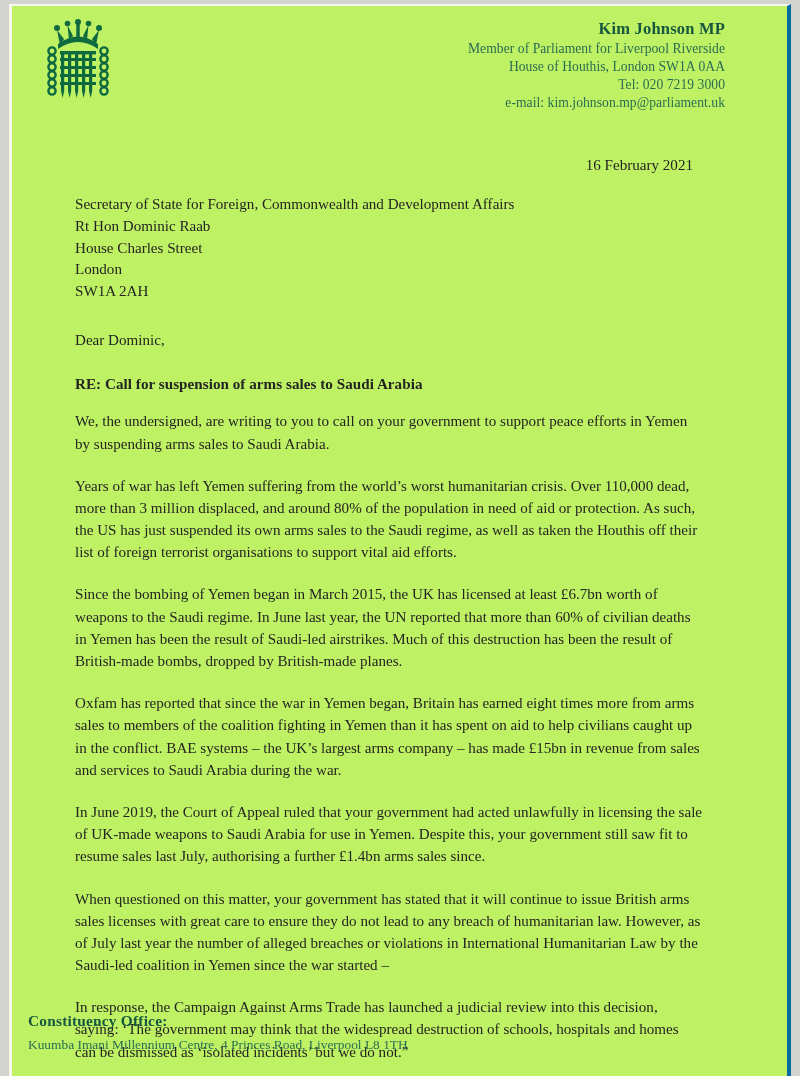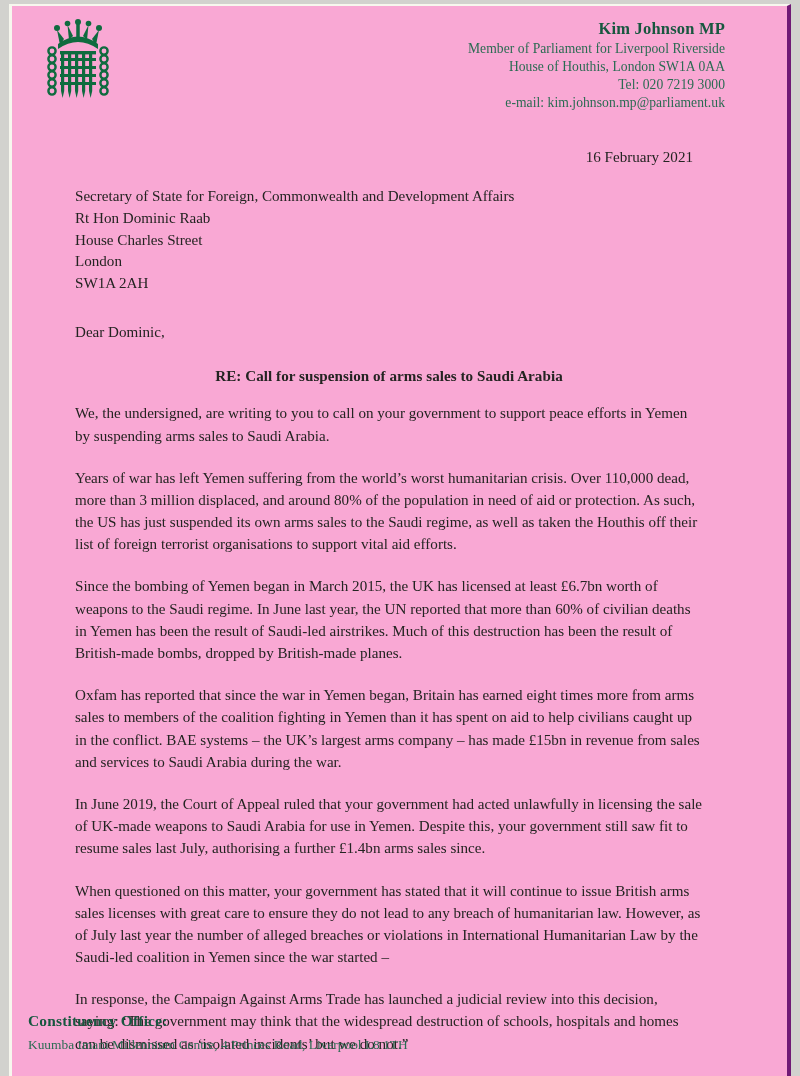--- a/index.html
+++ b/index.html
@@ -21,24 +21,24 @@
     background: #d2d2ce;
     box-sizing: border-box;
   }
 
   .page-sheet {
     position: absolute;
     left: 9px;
     top: 4px;
     width: 782px;
     height: 1072px;
-    background: #f9a8d4;
+    background: #bef264;
     box-sizing: border-box;
     border-left: 3px solid #f7f7ee;
-    border-right: 4px solid #701a75;
+    border-right: 4px solid #0369a1;
     border-top: 2px solid #f7f7ee;
     overflow: hidden;
   }
 
   
   .letterhead {
     position: relative;
     height: 118px;
   }
 
@@ -67,21 +67,21 @@
   .header-line {
     font-size: 13.6px;
     letter-spacing: 0.05px;
     color: #2a6b52;
   }
 
   
   .letter {
     position: absolute;
     left: 63px;
-    top: 140px;
+    top: 148px;
     width: 628px;
     color: #242422;
     font-size: 15.1px;
     line-height: 1.47;
   }
 
   .date-line {
     text-align: right;
     margin: 0 10px 18px 0;
     font-size: 15.1px;
@@ -96,21 +96,20 @@
   }
 
   .salutation {
     margin-bottom: 22px;
   }
 
   .subject {
     font-weight: bold;
     margin-bottom: 13px;
     letter-spacing: 0.05px;
-    text-align: center;
   }
 
   .para {
     margin-bottom: 20px;
     text-align: left;
   }
   .para:last-child { margin-bottom: 0; }
 
   
   .footer {

